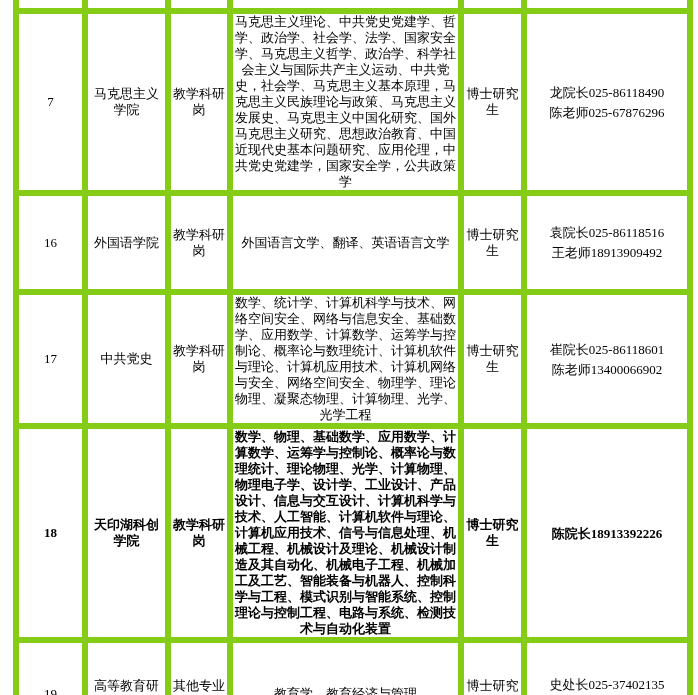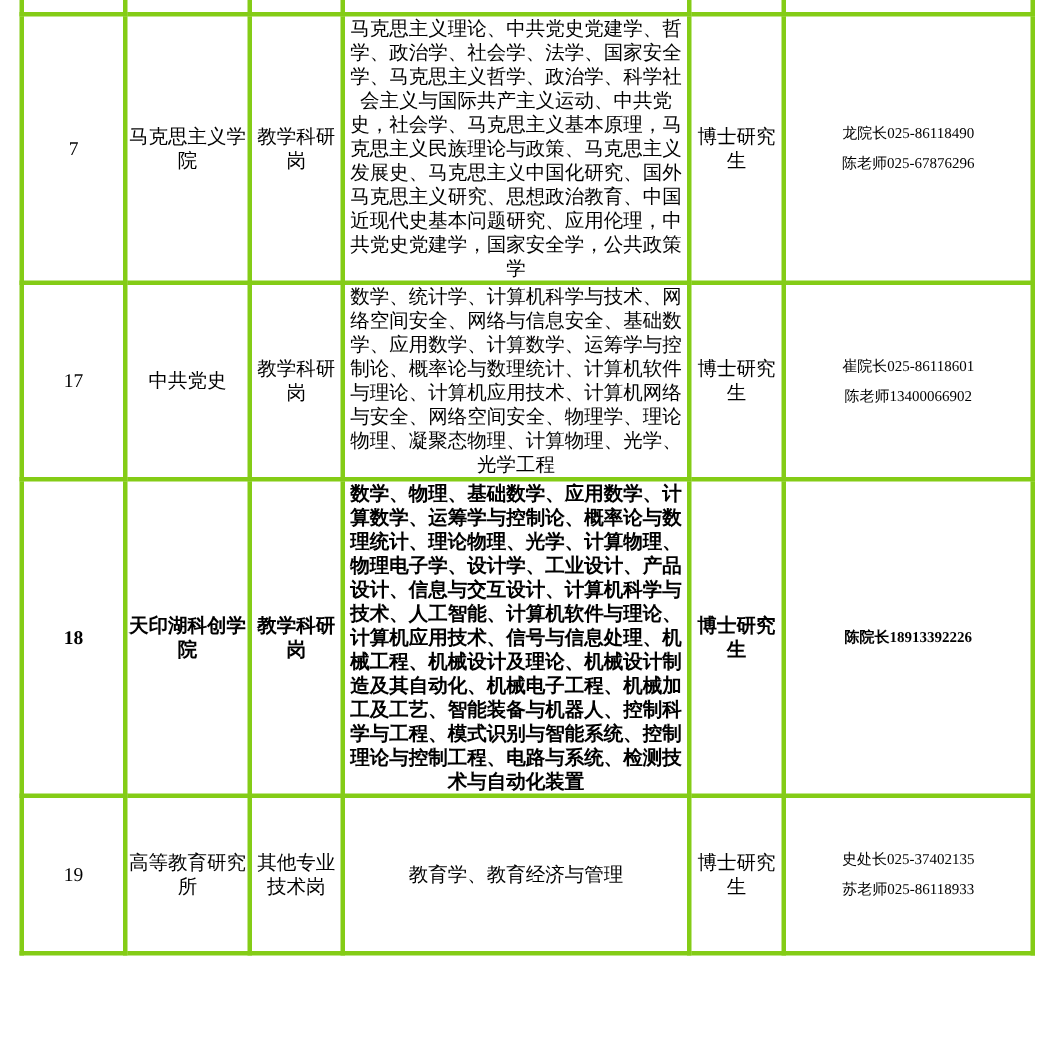--- a/index.html
+++ b/index.html
@@ -20,21 +20,21 @@
   }
   table.jobs {
     position: absolute;
     left: 13px;
     top: 0;
     border-collapse: collapse;
     table-layout: fixed;
     width: 674px;
   }
   table.jobs td {
-    border: 3px solid #84cc16;
+    border: 6px solid #84cc16;
     vertical-align: middle;
     text-align: center;
     font-size: 13px;
     line-height: 16px;
     padding: 0;
     overflow: hidden;
     word-break: break-all;
   }
   tr.partial-row td {
     border-top: none;
@@ -51,21 +51,21 @@
   td.col-post { padding: 0 10px; }
   td.col-majors {
     padding: 0 1px;
     font-size: 12.6px;
     line-height: 15px;
   }
   td.col-degree { padding: 0 3px; }
   td.col-contact { padding: 0 4px; }
   .contact-line {
     text-align: center;
-    font-size: 10px;
+    font-size: 13px;
     line-height: 15px;
     margin: 5px 0;
   }
 </style>
 </head>
 <body>
 
 <div class="page">
   <table class="jobs">
     <colgroup>
@@ -91,20 +91,31 @@
         <td class="col-college">马克思主义学院</td>
         <td class="col-post">教学科研岗</td>
         <td class="col-majors">马克思主义理论、中共党史党建学、哲学、政治学、社会学、法学、国家安全学、马克思主义哲学、政治学、科学社会主义与国际共产主义运动、中共党史，社会学、马克思主义基本原理，马克思主义民族理论与政策、马克思主义发展史、马克思主义中国化研究、国外马克思主义研究、思想政治教育、中国近现代史基本问题研究、应用伦理，中共党史党建学，国家安全学，公共政策学</td>
         <td class="col-degree">博士研究生</td>
         <td class="col-contact">
           <div class="contact-line">龙院长025-86118490</div>
           <div class="contact-line">陈老师025-67876296</div>
         </td>
       </tr>
 
+      <tr class="r16">
+        <td class="col-num">16</td>
+        <td class="col-college">外国语学院</td>
+        <td class="col-post">教学科研岗</td>
+        <td class="col-majors">外国语言文学、翻译、英语语言文学</td>
+        <td class="col-degree">博士研究生</td>
+        <td class="col-contact">
+          <div class="contact-line">袁院长025-86118516</div>
+          <div class="contact-line">王老师18913909492</div>
+        </td>
+      </tr>
 
       <tr class="r17">
         <td class="col-num">17</td>
         <td class="col-college">中共党史</td>
         <td class="col-post">教学科研岗</td>
         <td class="col-majors">数学、统计学、计算机科学与技术、网络空间安全、网络与信息安全、基础数学、应用数学、计算数学、运筹学与控制论、概率论与数理统计、计算机软件与理论、计算机应用技术、计算机网络与安全、网络空间安全、物理学、理论物理、凝聚态物理、计算物理、光学、光学工程</td>
         <td class="col-degree">博士研究生</td>
         <td class="col-contact">
           <div class="contact-line">崔院长025-86118601</div>
           <div class="contact-line">陈老师13400066902</div>

